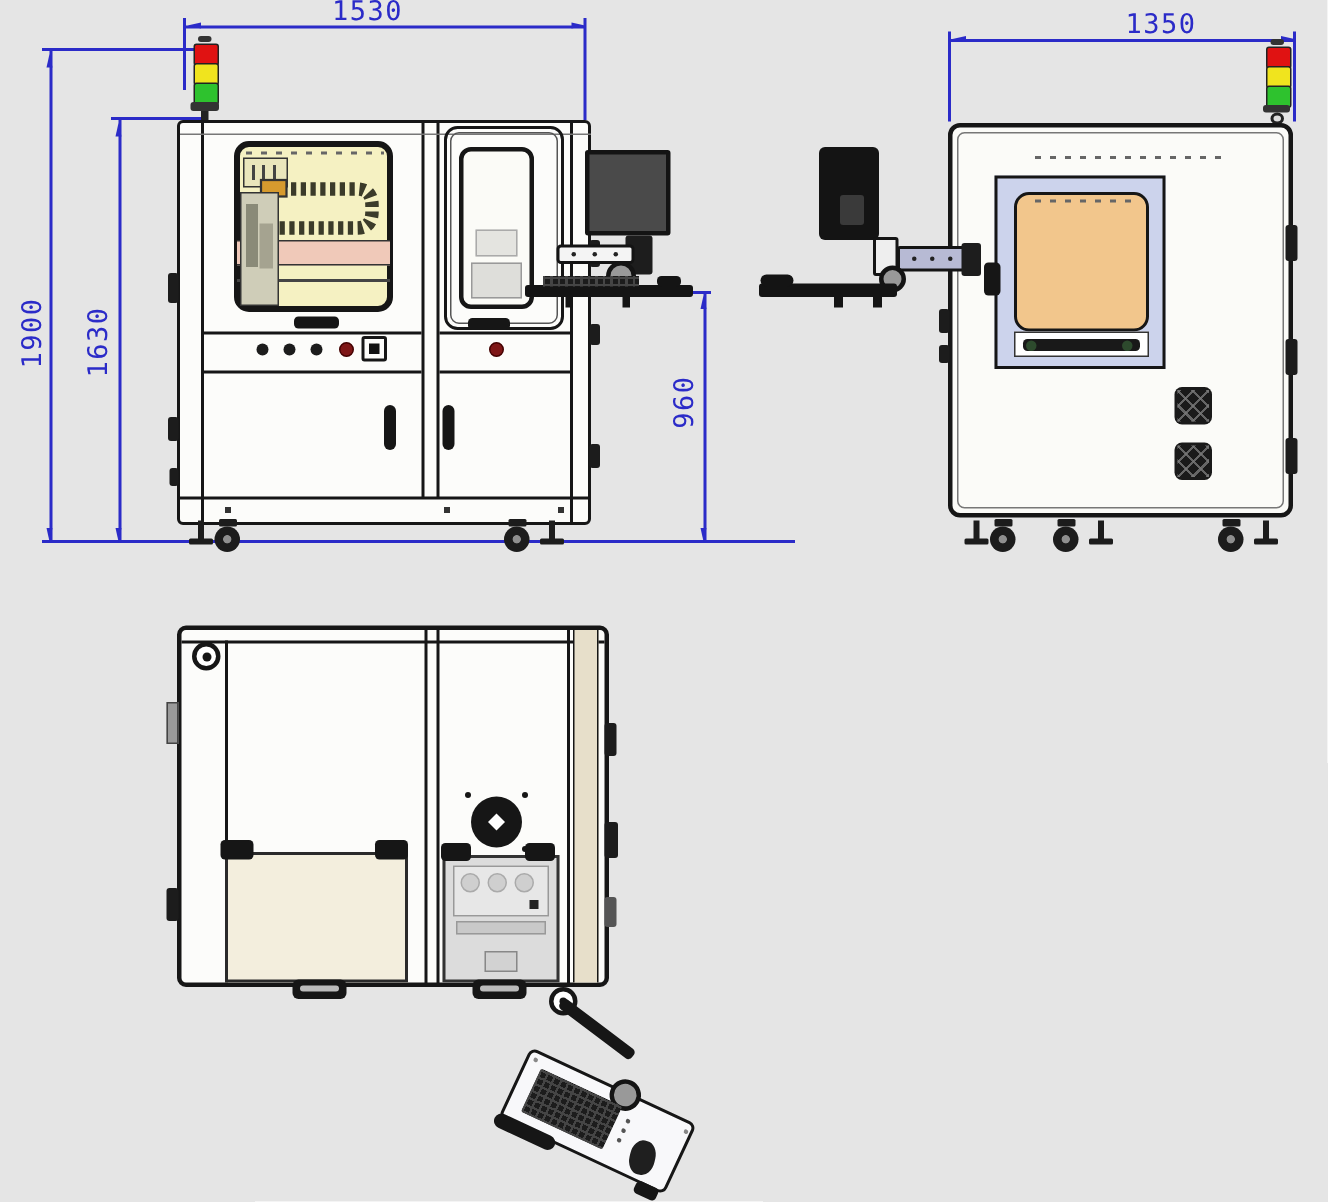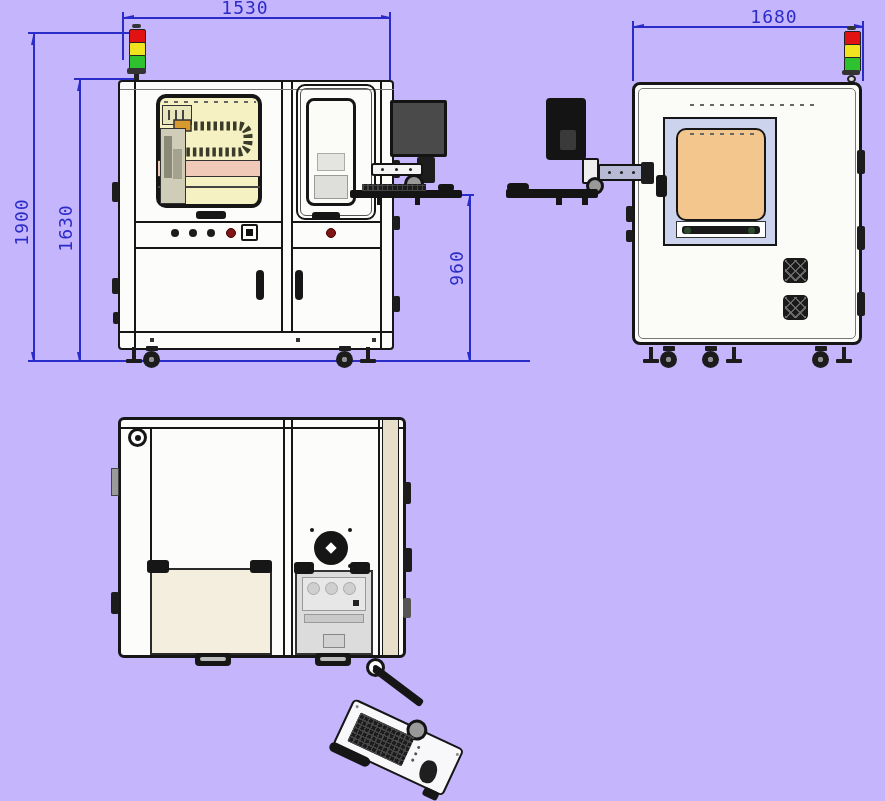--- a/index.html
+++ b/index.html
@@ -1,16 +1,16 @@
 <!DOCTYPE html>
 <html style="--dim-blue: #2b2bc8; --line-dark: #161616; --window-tint: #f5f1c2; --belt-pink: #f0c9b9; --panel-orange: #f2c68c; --frame-blue: #ccd3ec; --top-cream: #f3eedd; --top-beige: #e7dfca; --light-red: #e01212; --light-yellow: #f0e41e; --light-green: #2ec22e;"><head>
 <meta charset="utf-8">
 <style>
   html,body{margin:0;padding:0;background:#ffffff;}
-  #canvas{position:relative;width:885px;height:801px;background:#c4b5fd;overflow:hidden;
+  #canvas{position:relative;width:885px;height:801px;background:#e5e5e5;overflow:hidden;
           font-family:"DejaVu Sans Mono","Liberation Mono",monospace;}
   .a{position:absolute;box-sizing:border-box;}
   .view{position:absolute;inset:0;}
   
   .bl{position:absolute;background:var(--dim-blue,#2b2bc8);}
   .kl{position:absolute;background:#161616;}
   .dt{position:absolute;color:var(--dim-blue,#2b2bc8);font-size:18px;letter-spacing:1px;
       text-align:center;line-height:20px;}
   .dt.v{transform:rotate(-90deg);}
   .ar{position:absolute;width:0;height:0;border:3px solid transparent;}
@@ -68,21 +68,21 @@
     <div class="ar u" style="left:467px;top:194px;"></div>
     <div class="ar d" style="left:467px;top:352px;"></div>
     <div class="bl" style="left:448px;top:194px;width:26px;height:1.5px;"></div>
     <div class="dt v" style="left:422px;top:258px;width:70px;">960</div>
 
     <div class="bl" style="left:632px;top:26px;width:231px;height:1.5px;"></div>
     <div class="ar l" style="left:632px;top:24px;"></div>
     <div class="ar r" style="left:854px;top:24px;"></div>
     <div class="bl" style="left:632px;top:21px;width:1.5px;height:60px;"></div>
     <div class="bl" style="left:862px;top:21px;width:1.5px;height:60px;"></div>
-    <div class="dt" style="left:719px;top:7px;width:110px;">1680</div>
+    <div class="dt" style="left:719px;top:7px;width:110px;">1350</div>
   </div>
 
   <div class="view">
 
     <div class="a" style="left:126px;top:24px;width:22px;height:58px;">
       <div class="a" style="left:6px;top:0;width:9px;height:4px;background:#333;border-radius:2px;"></div>
       <div class="lt" style="left:3px;top:5px;background:var(--light-red,#e01212);"></div>
       <div class="lt" style="left:3px;top:18px;background:var(--light-yellow,#f0e41e);"></div>
       <div class="lt" style="left:3px;top:31px;background:var(--light-green,#2ec22e);"></div>
       <div class="a" style="left:1px;top:44px;width:19px;height:6px;background:#333;border-radius:2px;"></div>

